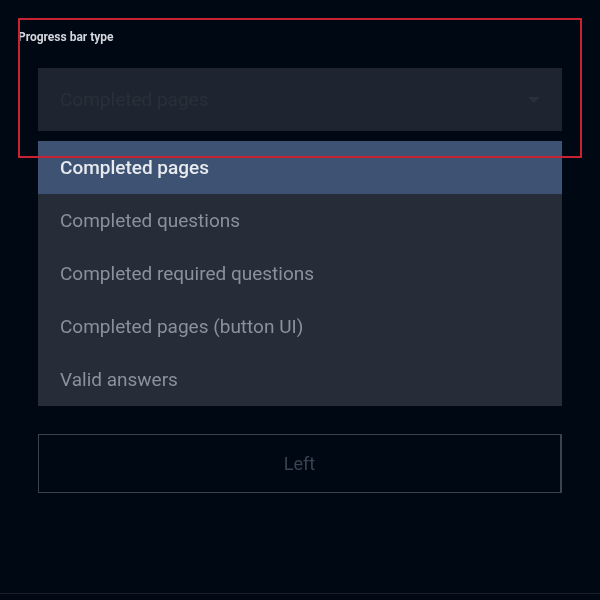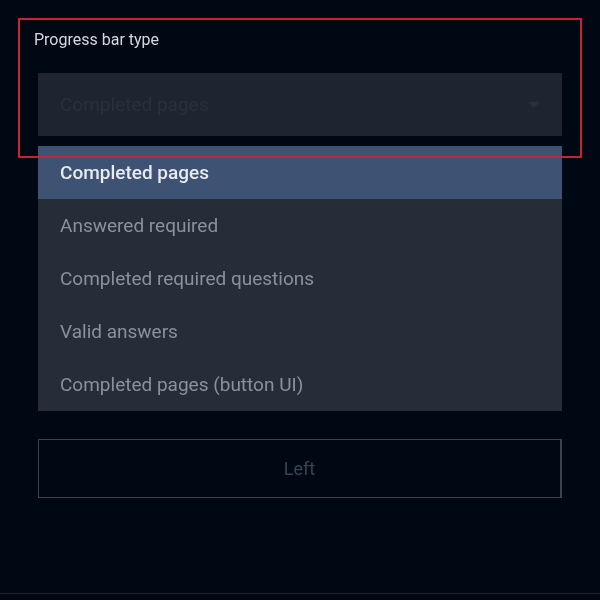--- a/index.html
+++ b/index.html
@@ -20,24 +20,24 @@
       top: 18px;
       left: 18px;
       right: 18px;
       height: 140px;
       border: 2px solid #c82333;
       pointer-events: none;
       z-index: 10;
     }
     .field-label {
       color: #d4d8de;
-      font-size: 16px;
-      font-weight: 400;
+      font-size: 12px;
+      font-weight: 700;
       margin-bottom: 24px;
-      padding-left: 16px;
+      padding-left: 0;
       padding-top: 12px;
     }
     .select-box {
       background: #1e2530;
       margin: 0 20px;
       padding: 20px 22px;
       display: flex;
       justify-content: space-between;
       align-items: center;
       cursor: pointer;
@@ -103,23 +103,23 @@
 
 <div class="field-label">Progress bar type</div>
 
 <div class="select-box">
   <span class="select-value">Completed pages</span>
   <span class="chevron"></span>
 </div>
 
 <div class="dropdown-list">
   <div class="dropdown-option selected">Completed pages</div>
-  <div class="dropdown-option">Answered required</div>
+  <div class="dropdown-option">Completed questions</div>
   <div class="dropdown-option">Completed required questions</div>
+  <div class="dropdown-option">Completed pages (button UI)</div>
   <div class="dropdown-option">Valid answers</div>
-  <div class="dropdown-option">Completed pages (button UI)</div>
 </div>
 
 <div class="segmented-control">
   <div class="segment inactive">Left</div>
 </div>
 
 <div class="bottom-divider"></div>
 
 </body></html>

